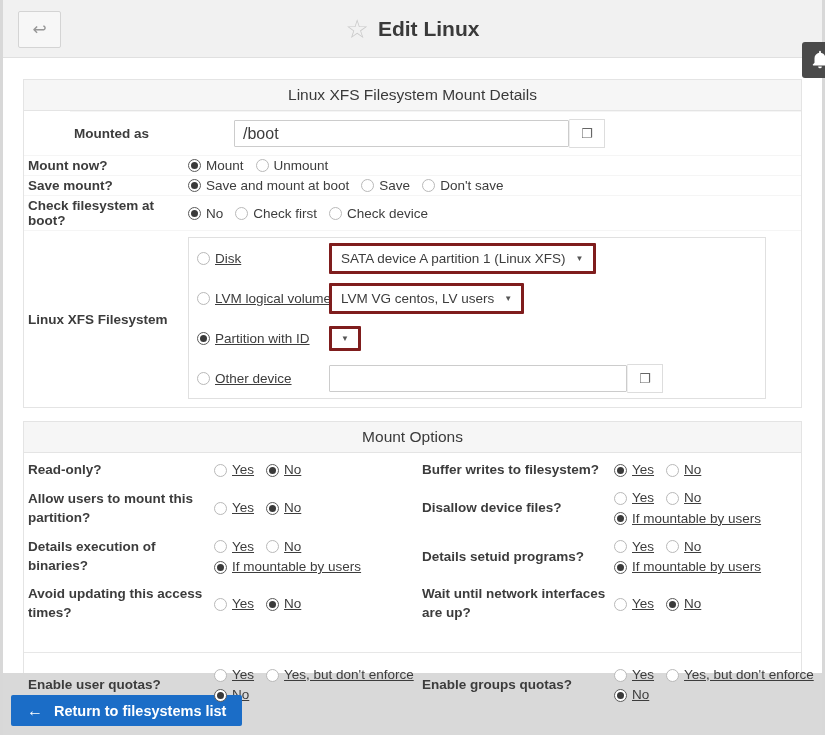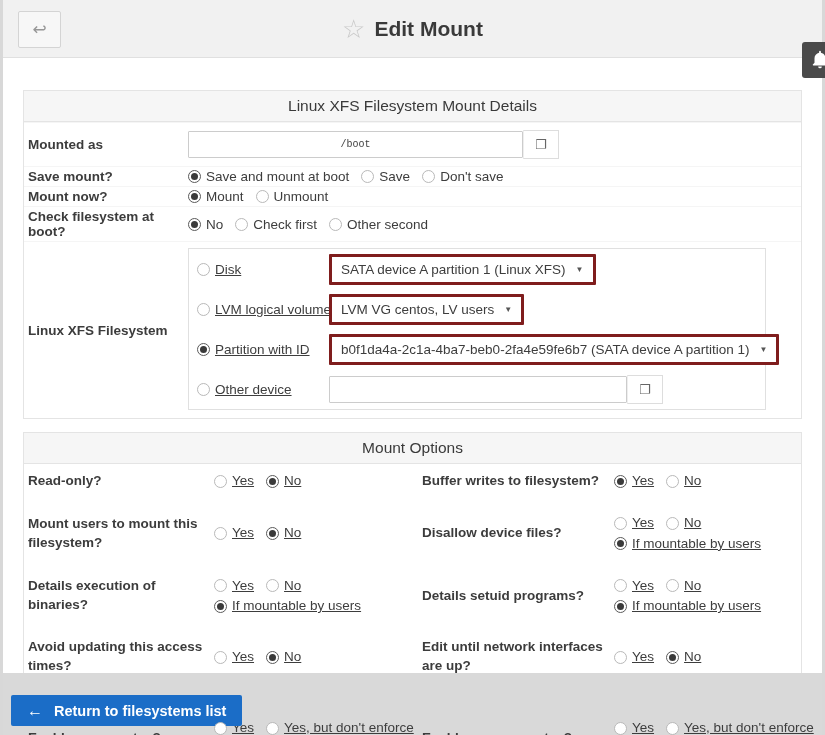--- a/index.html
+++ b/index.html
@@ -12,29 +12,29 @@
   .topbar{height:57px;background:#f1f1f1;border-bottom:1px solid #e0e0e0;position:relative;}
   .backbtn{position:absolute;left:15px;top:11px;width:43px;height:37px;background:#f7f7f7;
     border:1px solid #d4d4d4;border-radius:2px;color:#979797;font-size:17px;cursor:pointer;
     display:flex;align-items:center;justify-content:center;font-family:inherit;}
   .titlewrap{height:57px;display:flex;align-items:center;justify-content:center;gap:9px;}
   .star{color:#c9c9c9;font-size:26px;line-height:1;cursor:pointer;}
   .ptitle{font-size:21px;color:#3a3a3a;font-weight:600;}
   .bell{position:absolute;top:42px;right:-20px;width:40px;height:36px;background:#4a4a4a;border-radius:3px;cursor:pointer;}
   .bell svg{position:absolute;left:7px;top:7px;}
   
-  .main{background:#fff;height:615px;box-sizing:border-box;padding:32px 20px 0;}
+  .main{background:#fff;height:615px;box-sizing:border-box;padding:21px 20px 0;}
   .panel{border:1px solid #e4e4e4;}
   .phead{background:#f6f6f6;border-bottom:1px solid #e4e4e4;text-align:center;
     padding:6px 0;font-size:15.5px;color:#3a3a3a;}
   .drow{display:flex;align-items:center;padding:2px 4px;border-top:1px solid #f5f5f5;font-size:13.5px;}
   .drow:first-of-type{border-top:none;}
   .dlabel{width:160px;flex:none;font-weight:bold;color:#3c3c3c;align-self:center;}
-  .textinput{height:27px;border:1px solid #ccc;border-radius:1px;padding:0 8px;font-size:10px;
-    color:#3d3d3d;font-family:Liberation Mono, monospace;box-sizing:border-box;text-align:center;}
+  .textinput{height:27px;border:1px solid #ccc;border-radius:1px;padding:0 8px;font-size:16px;
+    color:#3d3d3d;font-family:Liberation Sans, sans-serif;box-sizing:border-box;}
   .copybtn{width:36px;height:29px;background:#fff;border:1px solid #ddd;border-left:1px solid #eee;
     color:#666;font-size:13px;cursor:pointer;display:inline-flex;align-items:center;justify-content:center;}
   .inputgroup{display:flex;align-items:center;}
   
   .opt{display:inline-flex;align-items:center;gap:5px;cursor:pointer;white-space:nowrap;}
   .optrow{display:flex;align-items:center;gap:12px;flex-wrap:nowrap;}
   .rb{width:13px;height:13px;border:1px solid #b9b9b9;border-radius:50%;background:#fff;
     flex:none;position:relative;box-sizing:border-box;}
   .rb.on{border-color:#5a5a5a;}
   .rb.on::after{content:"";position:absolute;left:2px;top:2px;width:7px;height:7px;border-radius:50%;background:#3a3a3a;}
@@ -42,21 +42,21 @@
   
   .sel{display:inline-flex;align-items:center;border:3px solid #7f1d1d;border-radius:1px;background:#fff;
     padding:5px 9px;font-size:13.5px;color:#3d3d3d;cursor:pointer;gap:10px;white-space:nowrap;}
   .caret{font-size:8px;color:#555;}
   
   .fsbox{border:1px solid #e0e0e0;margin:4px 0 6px;width:578px;box-sizing:border-box;}
   .fsrow{display:flex;align-items:center;padding:4px 8px;min-height:32px;}
   .fsopt{width:132px;flex:none;text-decoration:underline;}
   
   .mogrid{display:grid;grid-template-columns:186px 208px 192px auto;align-items:center;
-    padding:4px 4px 0;font-size:13.5px;row-gap:16px;}
+    padding:4px 4px 0;font-size:13.5px;row-gap:2px;}
   .molabel{font-weight:bold;color:#3c3c3c;padding:3px 8px 3px 0;line-height:1.4;}
   .mocell{padding:3px 0;}
   .rline{display:flex;align-items:center;gap:12px;line-height:1.5;text-decoration:underline;}
   .hr{border-top:1px solid #e7e7e7;margin-top:26px;}
   .quotagrid{display:grid;grid-template-columns:186px 208px 192px auto;align-items:center;
     padding:9px 4px 12px;font-size:13.5px;}
   
   .footer{height:63px;background:#d9d9d9;}
   .returnbtn{display:inline-flex;align-items:center;gap:11px;background:#1b6dc7;color:#fff;border:none;
     height:31px;padding:0 16px;margin:22px 0 0 8px;font-size:14.5px;font-weight:bold;border-radius:2px;
@@ -67,93 +67,93 @@
 <body>
 
 <div class="frame">
 
   <div class="topbar">
     <button class="backbtn">
       <span>↩</span>
     </button>
     <div class="titlewrap">
       <span class="star">☆</span>
-      <span class="ptitle">Edit Mount</span>
+      <span class="ptitle">Edit Linux</span>
     </div>
     <div class="bell">
       <span>
         <svg width="22" height="22" viewBox="0 0 24 24">
             <path d="M12 2c-.6 0-1 .4-1 1v1.1C8.2 4.6 6 7.1 6 10v5l-1.8 1.8c-.3.3-.2 1.2.6 1.2h14.4c.8 0 .9-.9.6-1.2L18 15v-5c0-2.9-2.2-5.4-5-5.9V3c0-.6-.4-1-1-1zm-2 17a2 2 0 0 0 4 0h-4z" fill="#ffffff"></path>
           </svg>
       </span>
     </div>
   </div>
 
   <div class="main">
 
     <div class="panel">
       <div class="phead">Linux XFS Filesystem Mount Details</div>
 
-      <div class="drow" style="padding-top:7px;padding-bottom:7px;">
+      <div class="drow" style="padding-top:7px;padding-bottom:7px;margin-left:46px;">
         <span class="dlabel">Mounted as</span>
         <span class="inputgroup">
           <input class="textinput" style="width: 335px;" value="/boot">
           <button class="copybtn">
             <span>❐</span>
           </button>
         </span>
       </div>
 
 
       <div class="drow">
+        <span class="dlabel">Mount now?</span>
+        <span class="optrow">
+          <label class="opt">
+            <span class="rb on"></span>
+            <span class="ol">Mount</span>
+          </label>
+          <label class="opt">
+            <span class="rb"></span>
+            <span class="ol">Unmount</span>
+          </label>
+        </span>
+      </div>
+
+      <div class="drow">
         <span class="dlabel">Save mount?</span>
         <span class="optrow">
           <label class="opt">
             <span class="rb on"></span>
             <span class="ol">Save and mount at boot</span>
           </label>
           <label class="opt">
             <span class="rb"></span>
             <span class="ol">Save</span>
           </label>
           <label class="opt">
             <span class="rb"></span>
             <span class="ol">Don't save</span>
-          </label>
-        </span>
-      </div>
-
-      <div class="drow">
-        <span class="dlabel">Mount now?</span>
-        <span class="optrow">
-          <label class="opt">
-            <span class="rb on"></span>
-            <span class="ol">Mount</span>
-          </label>
-          <label class="opt">
-            <span class="rb"></span>
-            <span class="ol">Unmount</span>
           </label>
         </span>
       </div>
 
       <div class="drow">
         <span class="dlabel">Check filesystem at boot?</span>
         <span class="optrow">
           <label class="opt">
             <span class="rb on"></span>
             <span class="ol">No</span>
           </label>
           <label class="opt">
             <span class="rb"></span>
             <span class="ol">Check first</span>
           </label>
           <label class="opt">
             <span class="rb"></span>
-            <span class="ol">Other second</span>
+            <span class="ol">Check device</span>
           </label>
         </span>
       </div>
 
       <div class="drow" style="align-items:center;">
         <span class="dlabel">Linux XFS Filesystem</span>
         <div class="fsbox">
 
           <div class="fsrow">
             <label class="opt fsopt">
@@ -176,21 +176,20 @@
               <span class="caret">▼</span>
             </div>
           </div>
 
           <div class="fsrow">
             <label class="opt fsopt">
               <span class="rb on"></span>
               <span class="ol">Partition with ID</span>
             </label>
             <div class="sel">
-              <span>b0f1da4a-2c1a-4ba7-beb0-2fa4e59fe6b7 (SATA device A partition 1)</span>
               <span class="caret">▼</span>
             </div>
           </div>
 
           <div class="fsrow">
             <label class="opt fsopt">
               <span class="rb"></span>
               <span class="ol">Other device</span>
             </label>
             <span class="inputgroup">
@@ -226,21 +225,21 @@
           <label class="opt">
             <span class="rb on"></span>
             <span class="ol">Yes</span>
           </label>
           <label class="opt">
             <span class="rb"></span>
             <span class="ol">No</span>
           </label>
         </div>
 
-        <div class="molabel">Mount users to mount this filesystem?</div>
+        <div class="molabel">Allow users to mount this partition?</div>
         <div class="mocell rline">
           <label class="opt">
             <span class="rb"></span>
             <span class="ol">Yes</span>
           </label>
           <label class="opt">
             <span class="rb on"></span>
             <span class="ol">No</span>
           </label>
         </div>
@@ -307,21 +306,21 @@
         <div class="mocell rline">
           <label class="opt">
             <span class="rb"></span>
             <span class="ol">Yes</span>
           </label>
           <label class="opt">
             <span class="rb on"></span>
             <span class="ol">No</span>
           </label>
         </div>
-        <div class="molabel">Edit until network interfaces are up?</div>
+        <div class="molabel">Wait until network interfaces are up?</div>
         <div class="mocell rline">
           <label class="opt">
             <span class="rb"></span>
             <span class="ol">Yes</span>
           </label>
           <label class="opt">
             <span class="rb on"></span>
             <span class="ol">No</span>
           </label>
         </div>

